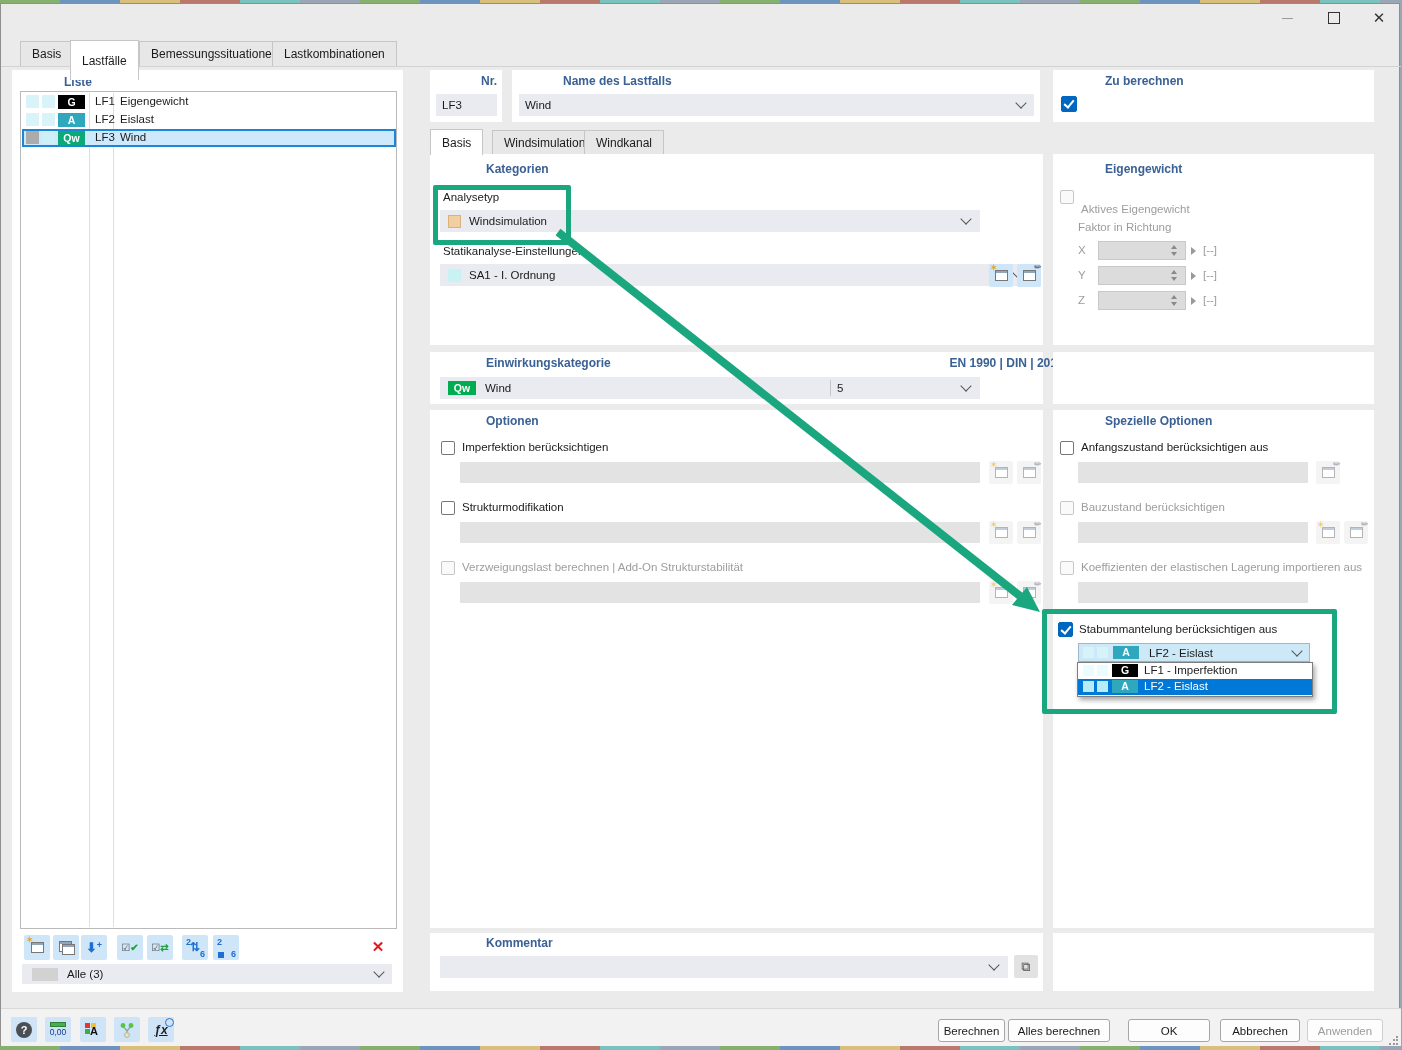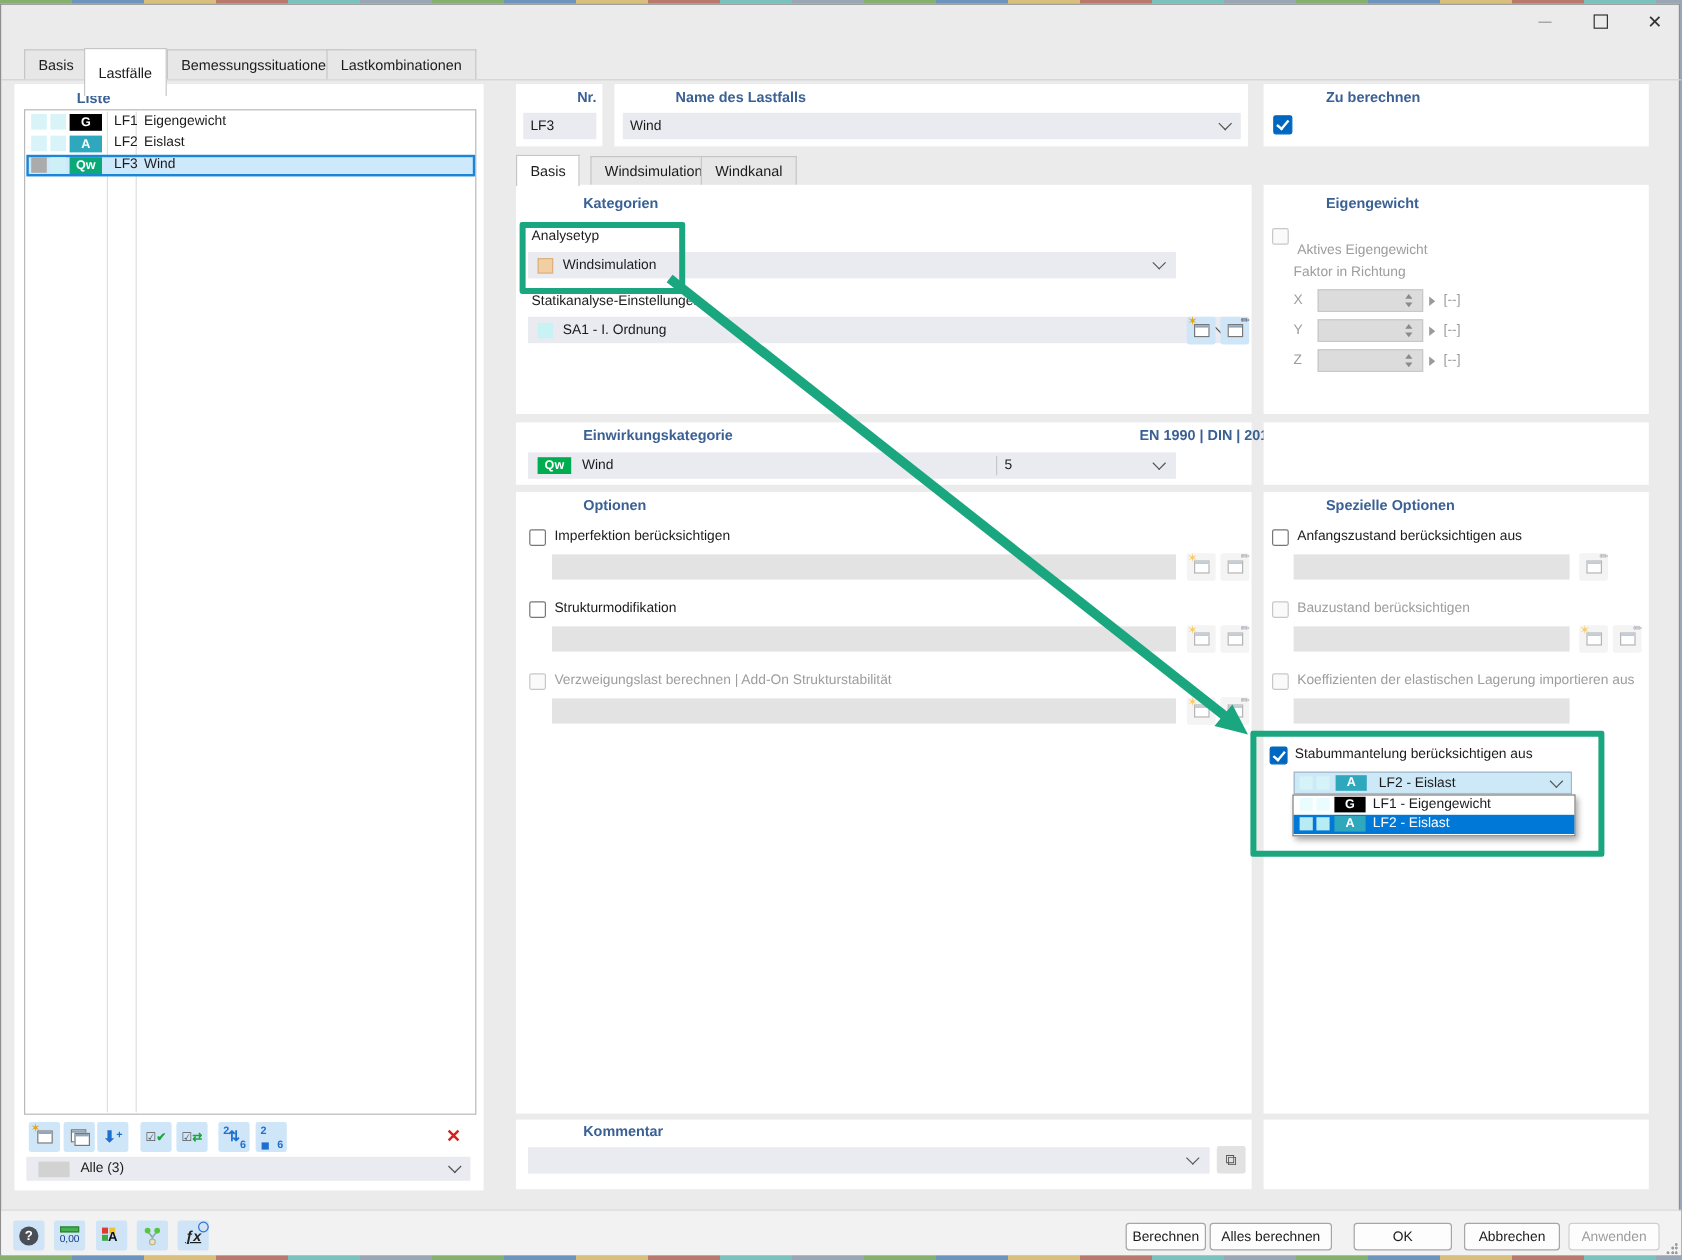--- a/index.html
+++ b/index.html
@@ -354,21 +354,21 @@
     <span class="badge" style="margin-left:12px;width:26px;height:13px;line-height:13px;background:#2fa8be;flex:none;">A</span>
     <span class="txt" style="margin-left:10px;">LF2 - Eislast</span>
     <span class="spacer"></span>
       <span class="chev" style="margin-right:8px;"></span>
   </div>
   <div class="ddl" style="left:1077px;top:662px;width:234px;height:33px;">
     <div class="ddi">
       <span class="sq" style="left:5px;top:2px;width:11px;height:11px;background:#eafcfe;"></span>
       <span class="sq" style="left:19px;top:2px;width:11px;height:11px;background:#eafcfe;"></span>
       <span class="badge" style="position:absolute;left:34px;top:1px;width:26px;height:13px;line-height:13px;background:#000000;">G</span>
-      <span class="itxt">LF1 - Eigengewicht</span>
+      <span class="itxt">LF1 - Imperfektion</span>
     </div>
     <div class="ddi" style="background:#0078d7;color:#fff;">
       <span class="sq" style="left:5px;top:2px;width:11px;height:11px;background:#b8ecf5;"></span>
       <span class="sq" style="left:19px;top:2px;width:11px;height:11px;background:#b8ecf5;"></span>
       <span class="badge" style="position:absolute;left:34px;top:1px;width:26px;height:13px;line-height:13px;background:#2fa8be;">A</span>
       <span class="itxt">LF2 - Eislast</span>
     </div>
   </div>
 
   <div class="card" style="left:1053px;top:933px;width:321px;height:58px;"></div>

